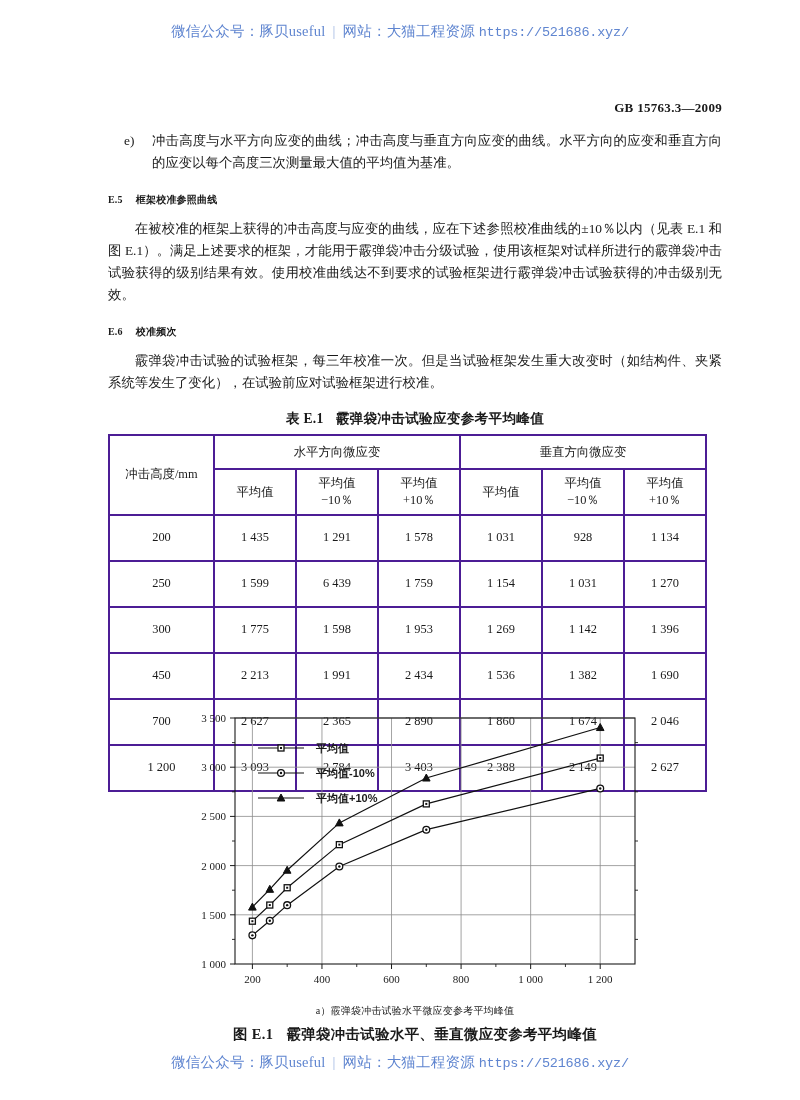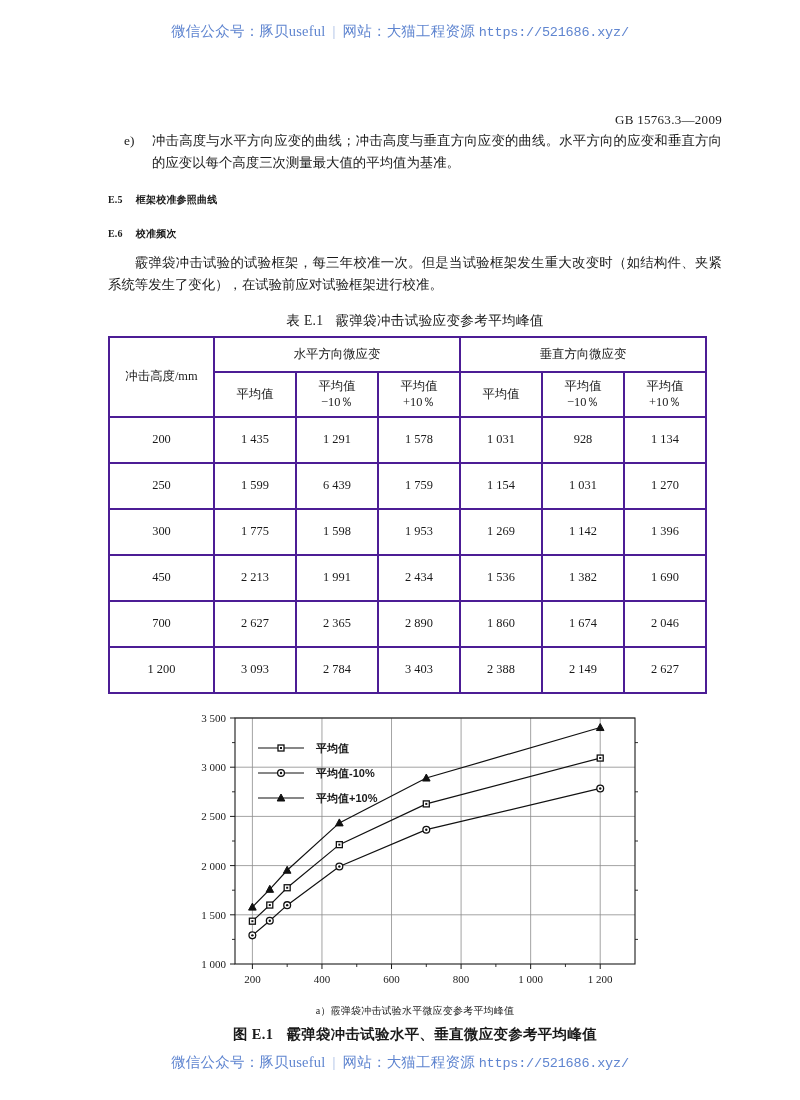--- a/index.html
+++ b/index.html
@@ -43,24 +43,24 @@
     font-size: 13.5px;
     letter-spacing: -0.2px;
     margin-top: 19px;
   }
   .watermark.top { top: 22px; }
   .watermark.bottom { top: 1053px; }
 
   
   .std-no {
     position: absolute;
-    top: 112px;
+    top: 100px;
     right: 78px;
     font-family: "Liberation Serif", serif;
-    font-weight: normal;
+    font-weight: bold;
     font-size: 13px;
     letter-spacing: 0.3px;
   }
 
   
   .content {
     position: absolute;
     left: 108px;
     top: 130px;
     width: 614px;
@@ -96,21 +96,21 @@
     line-height: 1.62;
     margin: 0 0 14px 0;
     text-indent: 2em;
     text-align: justify;
   }
 
   
   .table-title {
     text-align: center;
     font-size: 13.6px;
-    font-weight: normal;
+    font-weight: bold;
     margin: 16px 0 6px 0;
     letter-spacing: 0.3px;
   }
   .table-title .num { margin: 0 12px 0 0; }
 
   table.data {
     border-collapse: collapse;
     width: 597px;
     margin: 0 0 0 0;
     table-layout: fixed;
@@ -191,20 +191,21 @@
   <div class="content">
 
     <div class="listitem">
       <div class="marker">e)</div>
       <div class="body">冲击高度与水平方向应变的曲线；冲击高度与垂直方向应变的曲线。水平方向的应变和垂直方向的应变以每个高度三次测量最大值的平均值为基准。</div>
     </div>
 
     <h3 class="clause">
       <span class="num">E.5</span><span>框架校准参照曲线</span>
     </h3>
+    <p class="para">在被校准的框架上获得的冲击高度与应变的曲线，应在下述参照校准曲线的±10％以内（见表 E.1 和图 E.1）。满足上述要求的框架，才能用于霰弹袋冲击分级试验，使用该框架对试样所进行的霰弹袋冲击试验获得的级别结果有效。使用校准曲线达不到要求的试验框架进行霰弹袋冲击试验获得的冲击级别无效。</p>
 
     <h3 class="clause">
       <span class="num">E.6</span><span>校准频次</span>
     </h3>
     <p class="para">霰弹袋冲击试验的试验框架，每三年校准一次。但是当试验框架发生重大改变时（如结构件、夹紧系统等发生了变化），在试验前应对试验框架进行校准。</p>
 
     <div class="table-title">
       <span class="num">表 E.1</span><span>霰弹袋冲击试验应变参考平均峰值</span>
     </div>
 

